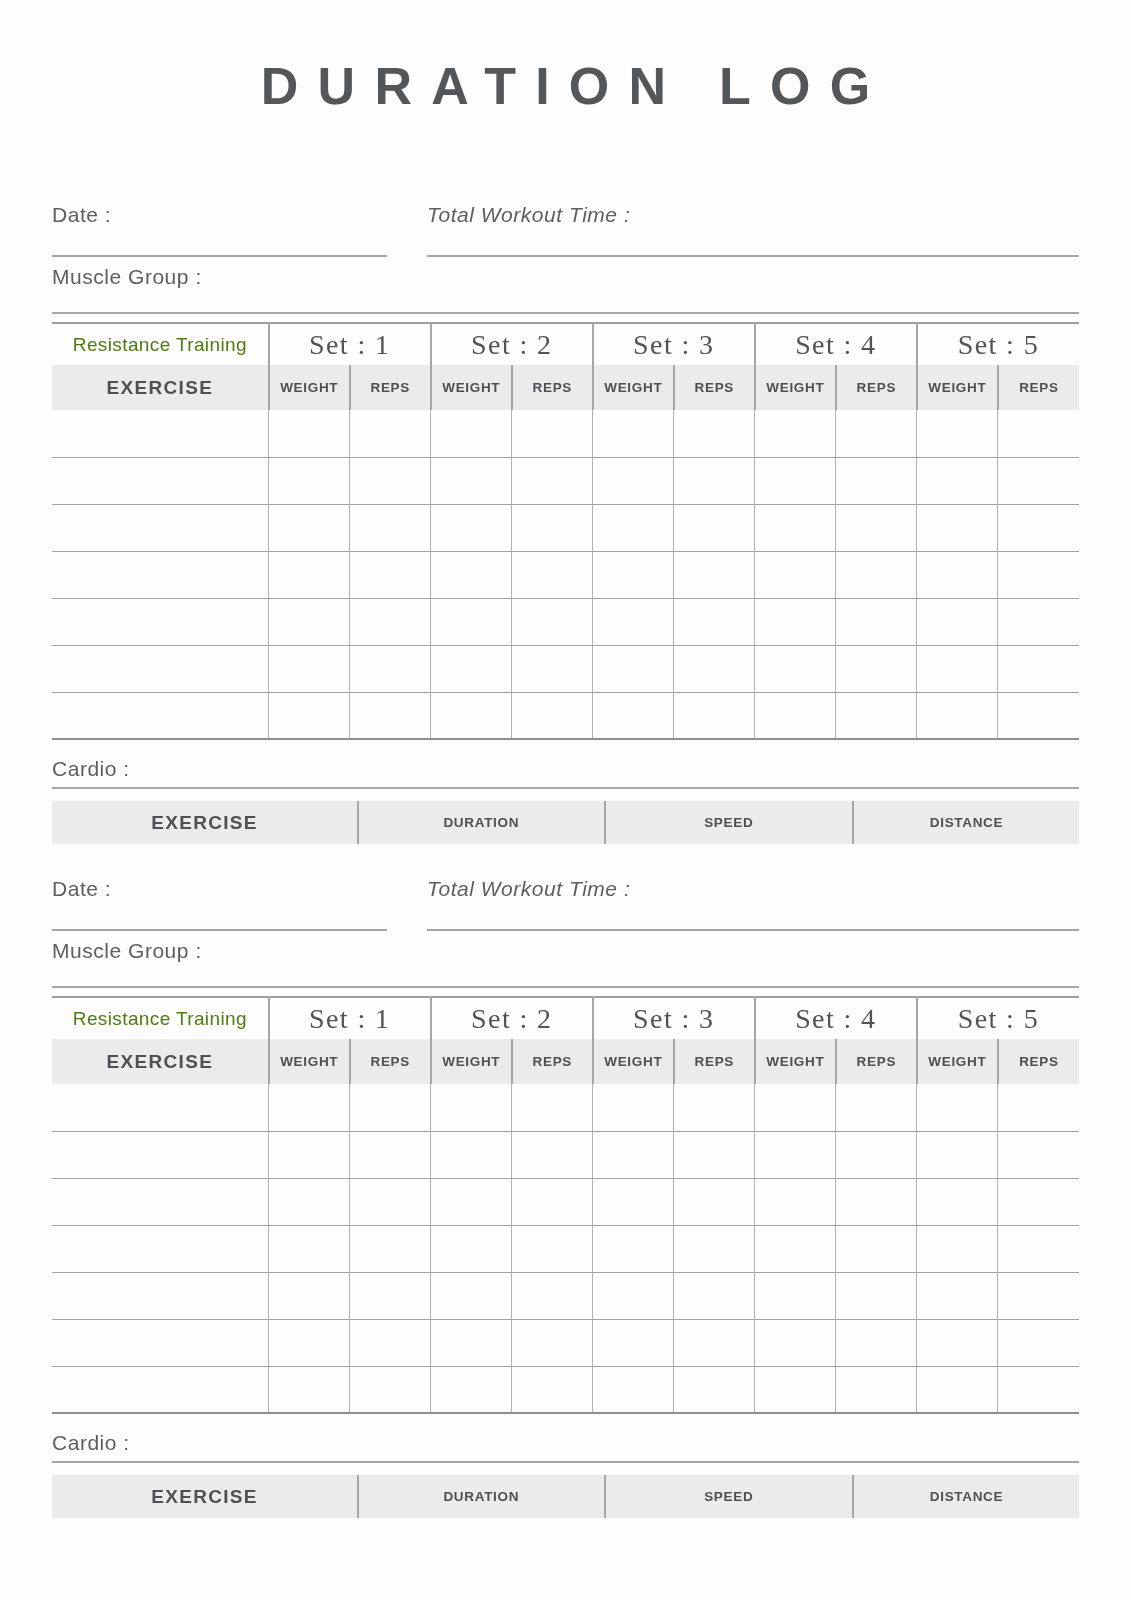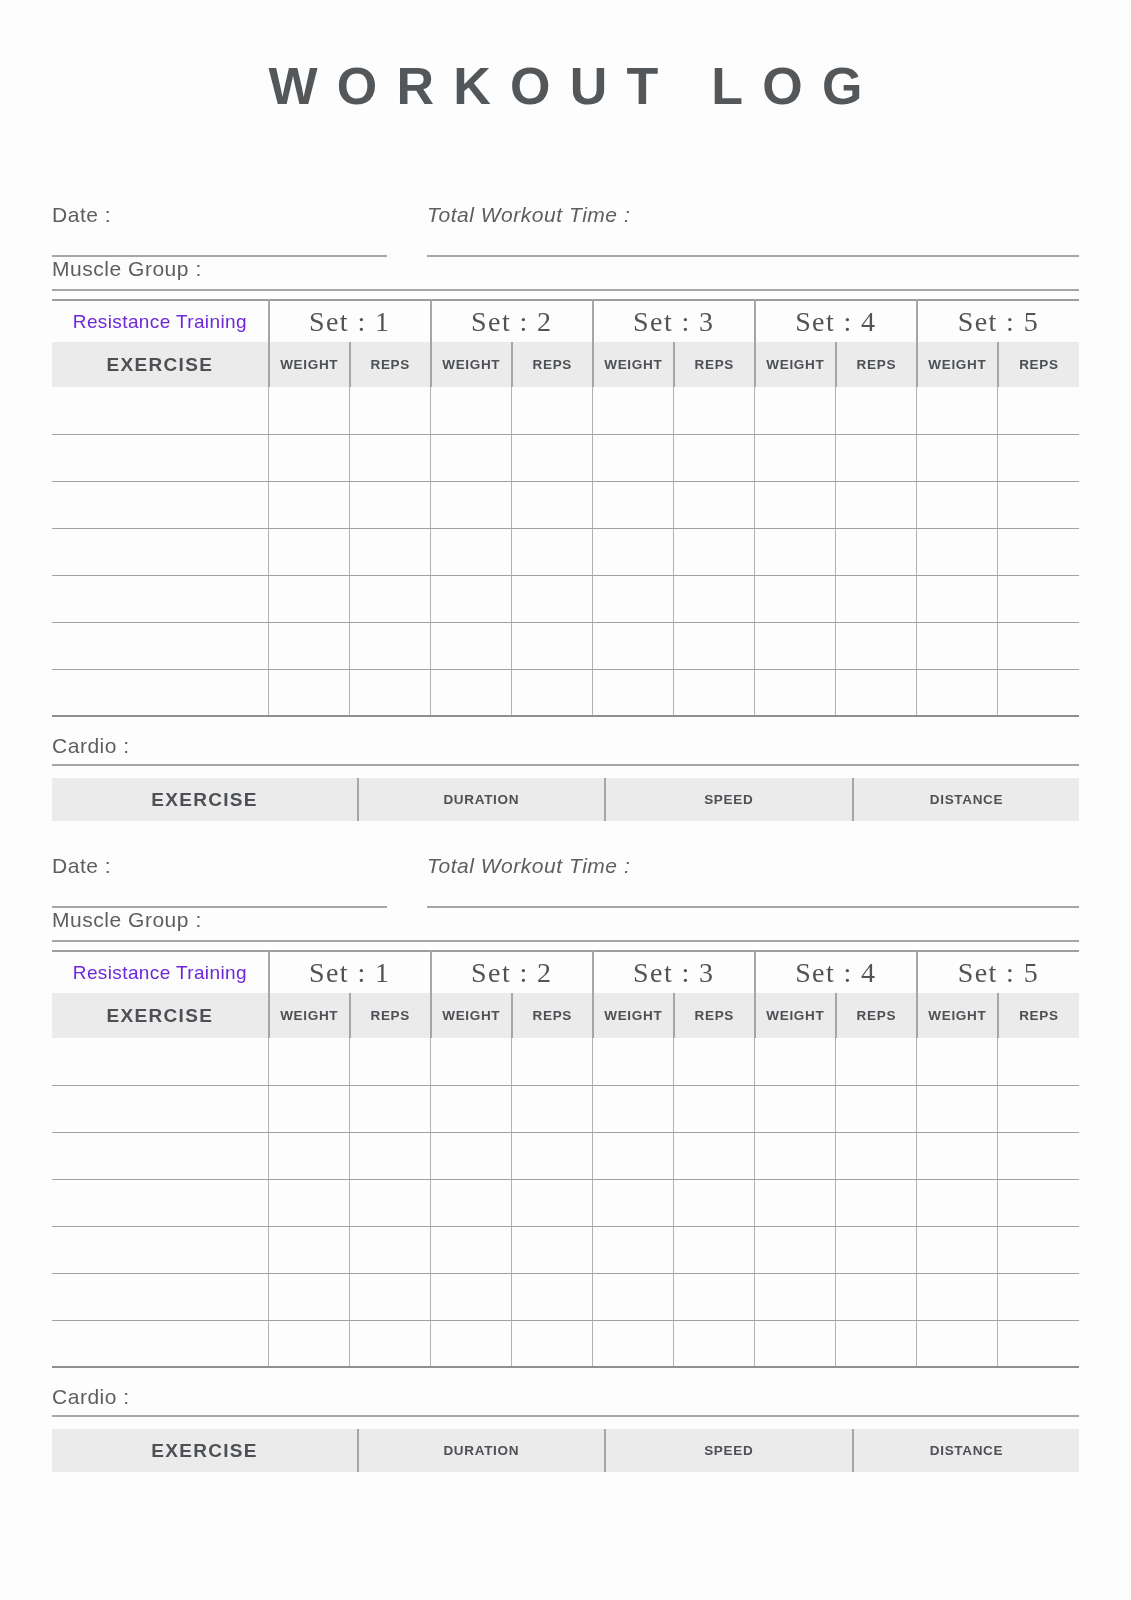--- a/index.html
+++ b/index.html
@@ -43,31 +43,31 @@
   }
   .field-label{
     font-size:21px;
     color:var(--label_text);
     letter-spacing:0.025em;
     line-height:24px;
     white-space:nowrap;
   }
   .field-date{width:335px;margin-right:40px;}
   .field-time{flex:1;font-style:italic;}
-  .field-muscle{padding-bottom:8px;}
+  .field-muscle{margin-top:8px;padding-bottom:23px;}
   .field-cardio{margin-top:17px;padding-bottom:6px;}
 
   table{border-collapse:collapse;width:100%;table-layout:fixed;}
 
   .resistance-table{margin-top:8px;border-top:2px solid var(--line_dark);}
   .set-row{height:42px;}
   .set-row td{text-align:center;vertical-align:middle;}
   .set-row td + td{border-left:2px solid var(--line_mid);}
   .rt-label{
-    font-size:19px;color:#6d28d9;letter-spacing:0.02em;white-space:nowrap;
+    font-size:19px;color:#4d7c0f;letter-spacing:0.02em;white-space:nowrap;
   }
   .set-cell{
     font-size:28px;color:#515457;letter-spacing:0.05em;white-space:nowrap;font-family:Liberation Serif, serif;
   }
   .head-row{height:45px;}
   .head-row th{
     background:var(--header_bg);
     font-weight:700;color:var(--header_text);
     text-align:center;vertical-align:middle;
   }
@@ -88,21 +88,21 @@
   }
   .cardio-table thead th + th,
   .cardio-table tbody td + td{border-left:2px solid var(--line_mid);}
   .c-ex-head{font-size:19px;letter-spacing:0.07em;}
   .c-sub-head{font-size:13.5px;letter-spacing:0.05em;}
 </style>
 </head>
 <body>
 
 <div class="page">
-  <h1 class="doc-title">WORKOUT LOG</h1>
+  <h1 class="doc-title">DURATION LOG</h1>
   <div id="sections">
   <section class="log-section">
 
     <div class="fields-row">
       <div class="field field-date">
         <span class="field-label">Date :</span>
       </div>
       <div class="field field-time">
         <span class="field-label">Total Workout Time :</span>
       </div>

